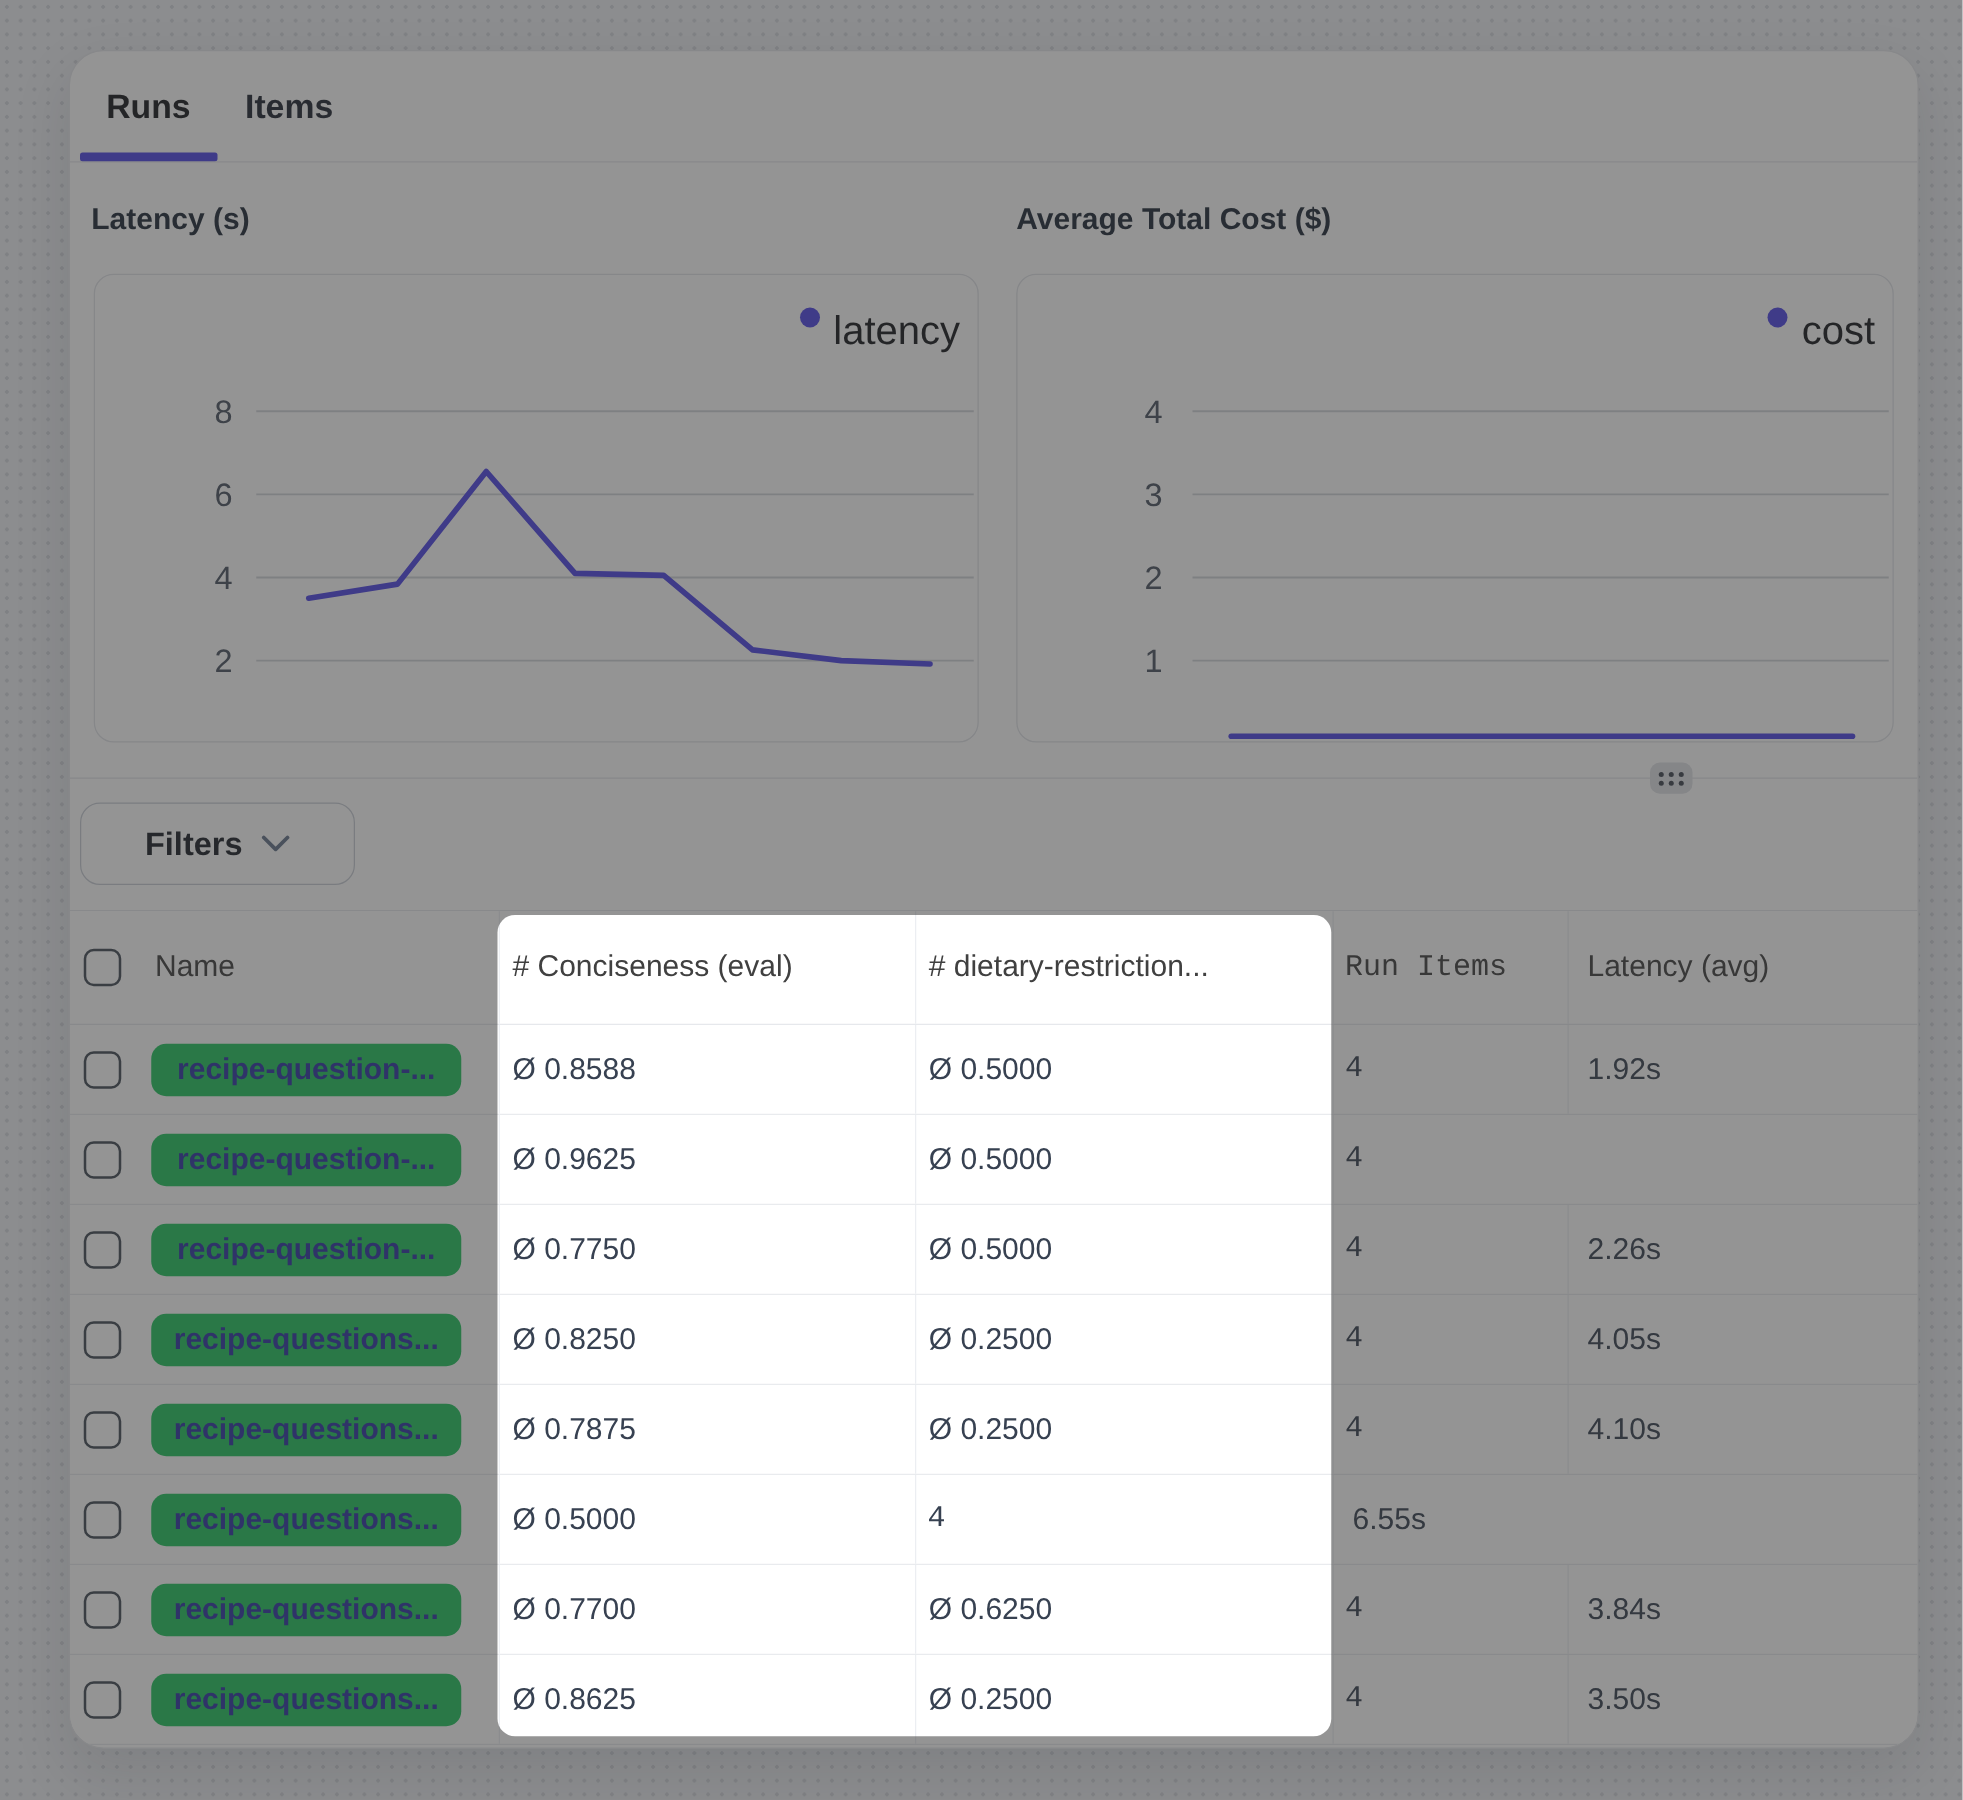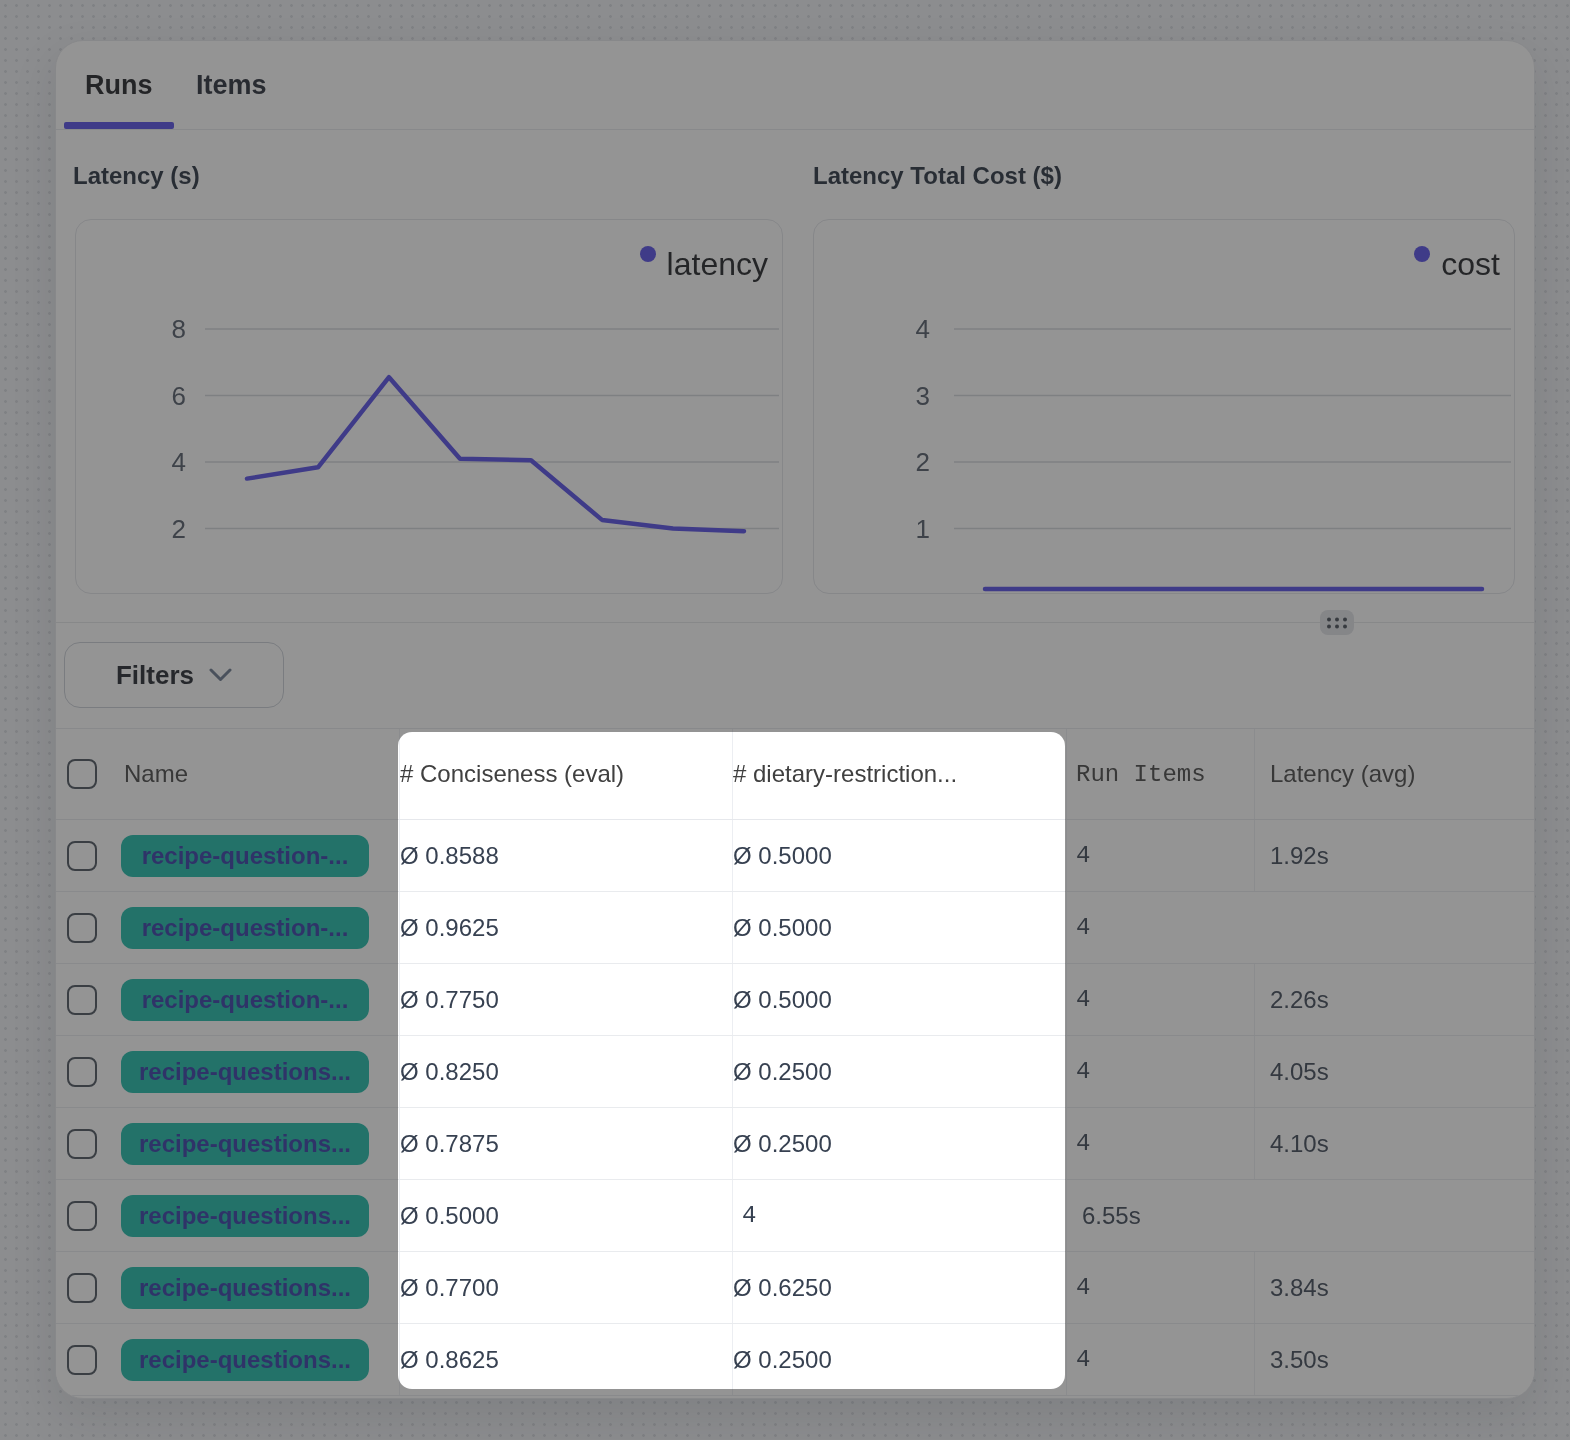--- a/index.html
+++ b/index.html
@@ -67,31 +67,31 @@
   .thead, .trow {
     display:grid; grid-template-columns:62px 281px 333px 334px 188px 1fr;
     align-items:center; background:#fff;
   }
   .thead { height:90px; border-bottom:1px solid #e6e8ec; color:#404040; font-size:24px; font-weight:500; }
   .trow  { height:71px; border-bottom:1px solid #e9ebee; font-size:24px; color:#374151; }
   .cell  { height:100%; display:flex; align-items:center; }
   .c-check { padding-left:11px; }
   .c-name  { padding-left:3px; overflow:hidden; }
   .thead .c-name { padding-left:6px; }
-  .c-conc, .c-diet { padding-left:0; border-left:1px solid #eceef2; }
+  .c-conc, .c-diet { padding-left:10px; border-left:1px solid #eceef2; }
   .c-run  { padding-left:9px;  border-left:1px solid #eceef2;font-family:Liberation Mono, monospace; }
   .c-lat  { padding-left:15px; border-left:1px solid #eceef2; }
   .checkbox {
     width:30px; height:30px; border:2.5px solid #434c57; border-radius:8px;
     background:#fff; cursor:pointer; box-sizing:border-box;
   }
   .pill {
     display:inline-flex; align-items:center; justify-content:center;
     width:248px; height:42px; border-radius:12px;
-    background:#14b8a6; color:#2c36a4; font-weight:700; font-size:24px;
+    background:#22c55e; color:#2c36a4; font-weight:700; font-size:24px;
     white-space:nowrap; overflow:hidden; cursor:pointer;
   }
   
   .spotlight {
     position:absolute; left:398px; top:732px; width:667px; height:657px;
     border-radius:14px; pointer-events:none; z-index:40;
     box-shadow:0 0 0 4000px rgba(50,50,50,0.52);
   }
 </style>
 </head>
@@ -104,21 +104,21 @@
       <div class="tab active-tab">
         <span>Runs</span>
         <div class="tab-underline"></div>
       </div>
       <div class="tab inactive-tab">
         <span>Items</span>
       </div>
     </div>
 
     <div class="chart-title" id="title-latency">Latency (s)</div>
-    <div class="chart-title" id="title-cost">Latency Total Cost ($)</div>
+    <div class="chart-title" id="title-cost">Average Total Cost ($)</div>
 
     <div class="chart-card" id="chart-latency">
       <svg id="latency-svg" viewBox="0 0 706 373">
           <line x1="129" x2="703" y1="109" y2="109" stroke="#d2d5da" stroke-width="1.5"></line>
           <text x="110" y="109" text-anchor="end" dominant-baseline="central" fill="#4b5563" font-size="26" font-family="Liberation Sans, sans-serif">8</text>
           <line x1="129" x2="703" y1="175.5" y2="175.5" stroke="#d2d5da" stroke-width="1.5"></line>
           <text x="110" y="175.5" text-anchor="end" dominant-baseline="central" fill="#4b5563" font-size="26" font-family="Liberation Sans, sans-serif">6</text>
           <line x1="129" x2="703" y1="242" y2="242" stroke="#d2d5da" stroke-width="1.5"></line>
           <text x="110" y="242" text-anchor="end" dominant-baseline="central" fill="#4b5563" font-size="26" font-family="Liberation Sans, sans-serif">4</text>
           <line x1="129" x2="703" y1="308.5" y2="308.5" stroke="#d2d5da" stroke-width="1.5"></line>

